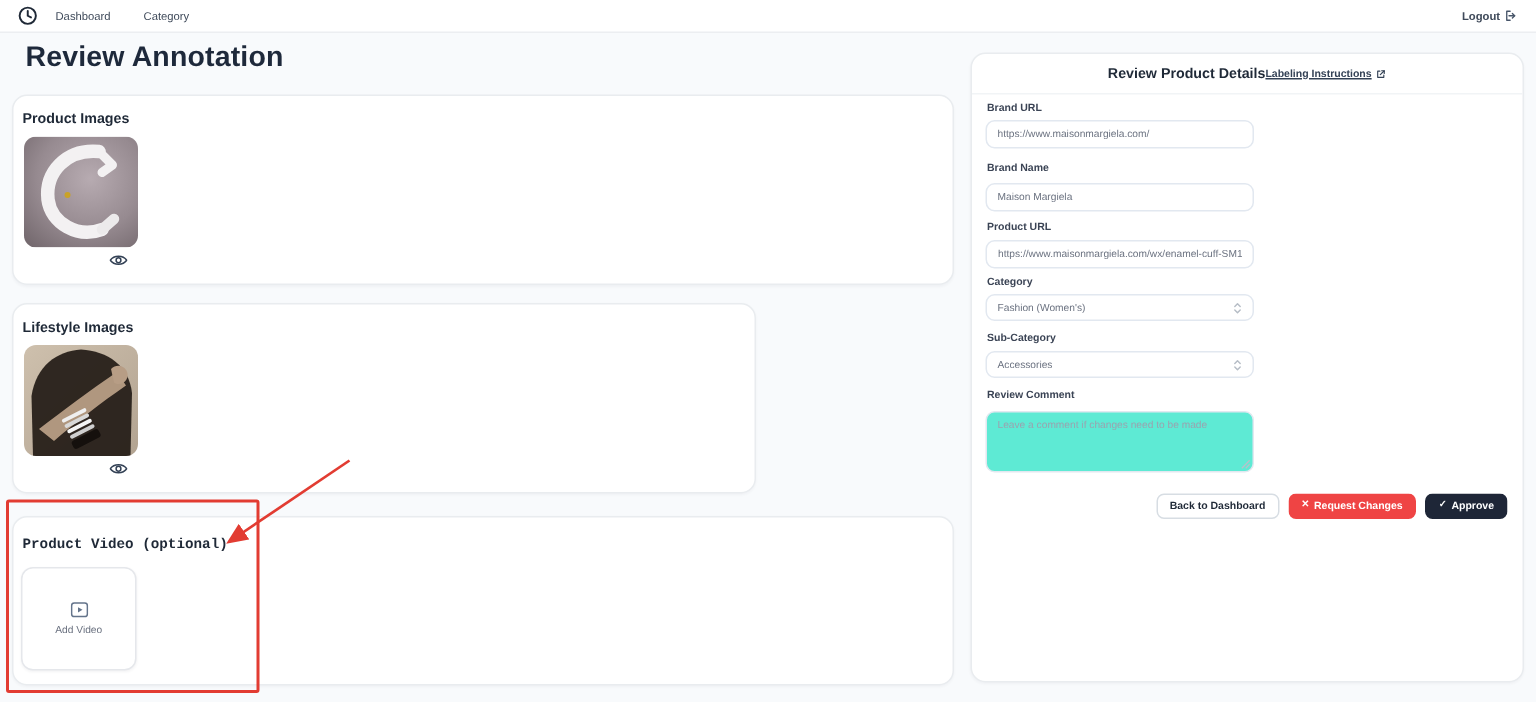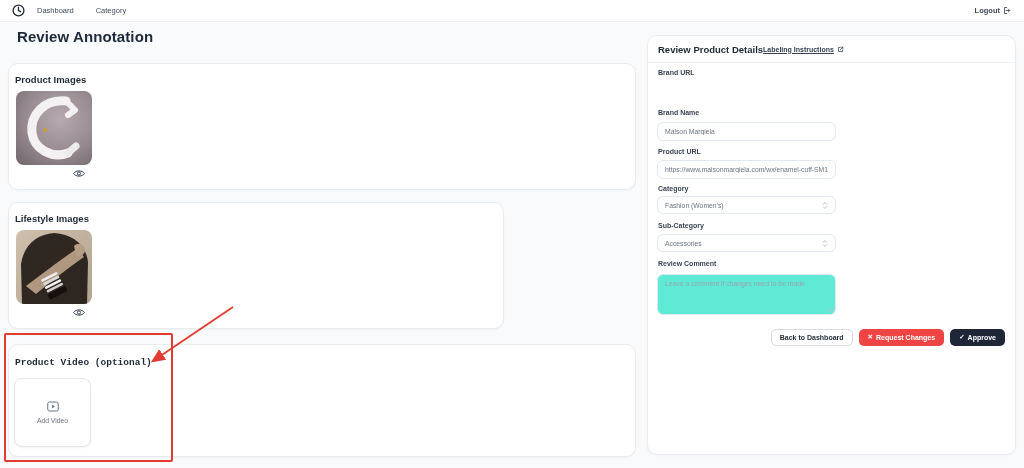--- a/index.html
+++ b/index.html
@@ -9,21 +9,21 @@
   
   .topbar { position:absolute; left:0; top:0; width:1024px; height:22px; background:#ffffff;
     border-bottom:1px solid #eceef1; display:flex; align-items:center; padding:0 12px; z-index:2; }
   .logo { width:13px; height:13px; display:flex; align-items:center; margin-right:12px; }
   .nav-link { font-size:7.5px; font-weight:400; color:#3f4a5a; margin-right:22px; cursor:pointer; }
   .topbar-spacer { flex:1; }
   .logout { display:flex; align-items:flex-end; gap:3px; font-size:7.5px; font-weight:700; color:#3f4a5a; cursor:pointer; }
   .logout svg { width:9px; height:9px; }
 
   
-  .page-title { position:absolute; left:17px; top:28px; font-size:15px; font-weight:700; color:#1e293b; letter-spacing:.1px; }
+  .page-title { position:absolute; left:17px; top:28px; font-size:19px; font-weight:700; color:#1e293b; letter-spacing:.1px; }
 
   .card { position:absolute; background:#ffffff; border:1px solid #e9ecef; border-radius:10px;
     box-shadow:0 1px 2px rgba(15,23,42,.04); }
   .card-title { position:absolute; left:6px; top:10px; font-size:9.5px; font-weight:700; color:#1f2937; }
 
   #card-product-images { left:8px; top:63px;  width:628px; height:127px; }
   #card-lifestyle-images{ left:8px; top:202px; width:496px; height:127px; }
   #card-product-video  { left:8px; top:344px; width:628px; height:113px; }
 
   .thumb { position:absolute; left:7px; top:27px; width:76px; height:74px; border-radius:8px; overflow:hidden; }
@@ -34,21 +34,21 @@
 
   .add-video-box { position:absolute; left:5px; top:33px; width:77px; height:69px; background:#fff;
     border:1px solid #e5e7eb; border-radius:8px; box-shadow:0 1px 2px rgba(15,23,42,.05);
     display:flex; flex-direction:column; align-items:center; justify-content:center; gap:5px; cursor:pointer; }
   .add-video-box svg { width:12px; height:11px; }
   .add-video-label { font-size:6.8px; color:#6b7280; }
 
   
   #card-details { left:647px; top:35px; width:369px; height:420px; }
   .details-header { position:absolute; left:0; top:0; right:0; height:27px; display:flex; align-items:center;
-    justify-content:flex-start; padding:0 10px; border-bottom:1px solid #f1f4f6; }
+    justify-content:center; padding:0 10px; border-bottom:1px solid #f1f4f6; }
   .details-title { font-size:9.5px; font-weight:700; color:#1f2937; }
   .instructions-link { display:flex; align-items:center; gap:3px; font-size:7px; font-weight:600;
     color:#334155; text-decoration:underline; cursor:pointer; }
   .instructions-link svg { width:7px; height:7px; }
 
   .f-label { position:absolute; left:10px; font-size:7px; font-weight:700; color:#3b4455; }
   .f-input { position:absolute; left:9px; width:179px; height:19px; border:1px solid #e2e8f0; border-radius:6px;
     background:#fff; font-family:"Liberation Sans",sans-serif; font-size:6.8px; color:#6b7280; padding:0 7px; outline:none; }
   .f-select { position:absolute; left:9px; width:179px; height:18px; border:1px solid #e2e8f0; border-radius:6px;
     background:#fff; display:flex; align-items:center; justify-content:space-between; padding:0 7px;
@@ -174,20 +174,21 @@
       <span>Labeling Instructions</span>
       <svg viewBox="0 0 24 24" fill="none" stroke="#334155" stroke-width="2.6" stroke-linecap="round" stroke-linejoin="round">
         <path d="M10 5 H5 V19 H19 V14"></path>
           <path d="M14 4 H20 V10"></path>
           <path d="M20 4 L11 13"></path>
       </svg>
     </span>
   </div>
 
   <span class="f-label" style="top:33px">Brand URL</span>
+  <input class="f-input" style="top: 44px;" value="https://www.maisonmargiela.com/">
 
   <span class="f-label" style="top:73px">Brand Name</span>
   <input class="f-input" style="top: 86px;" value="Maison Margiela">
 
   <span class="f-label" style="top:112px">Product URL</span>
   <input class="f-input" style="top: 124px;" value="https://www.maisonmargiela.com/wx/enamel-cuff-SM1UY">
 
   <span class="f-label" style="top:149px">Category</span>
   <div class="f-select" style="top:160px">
     <span>Fashion (Women's)</span>

